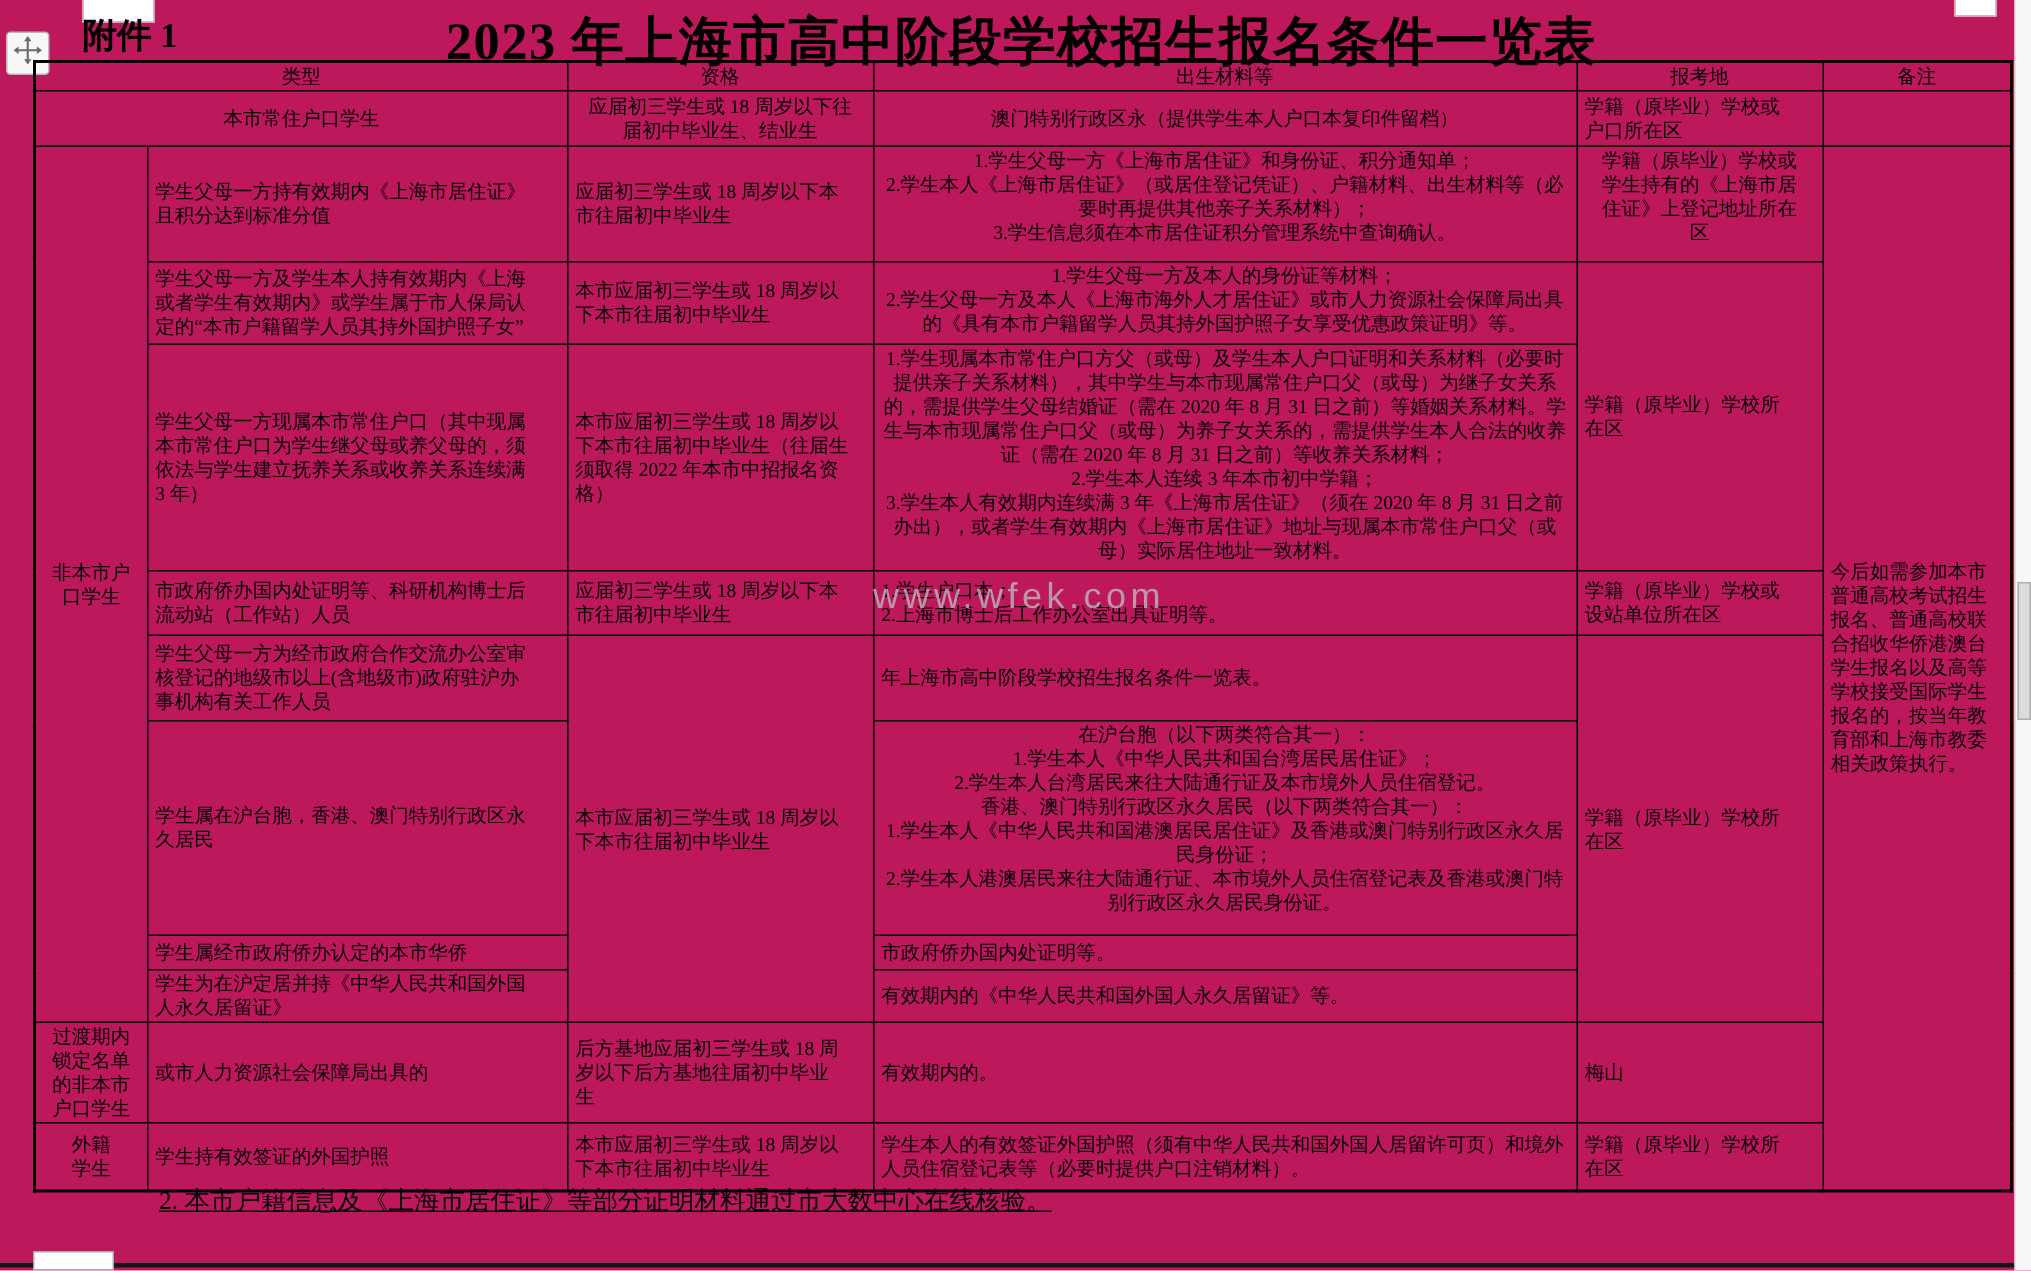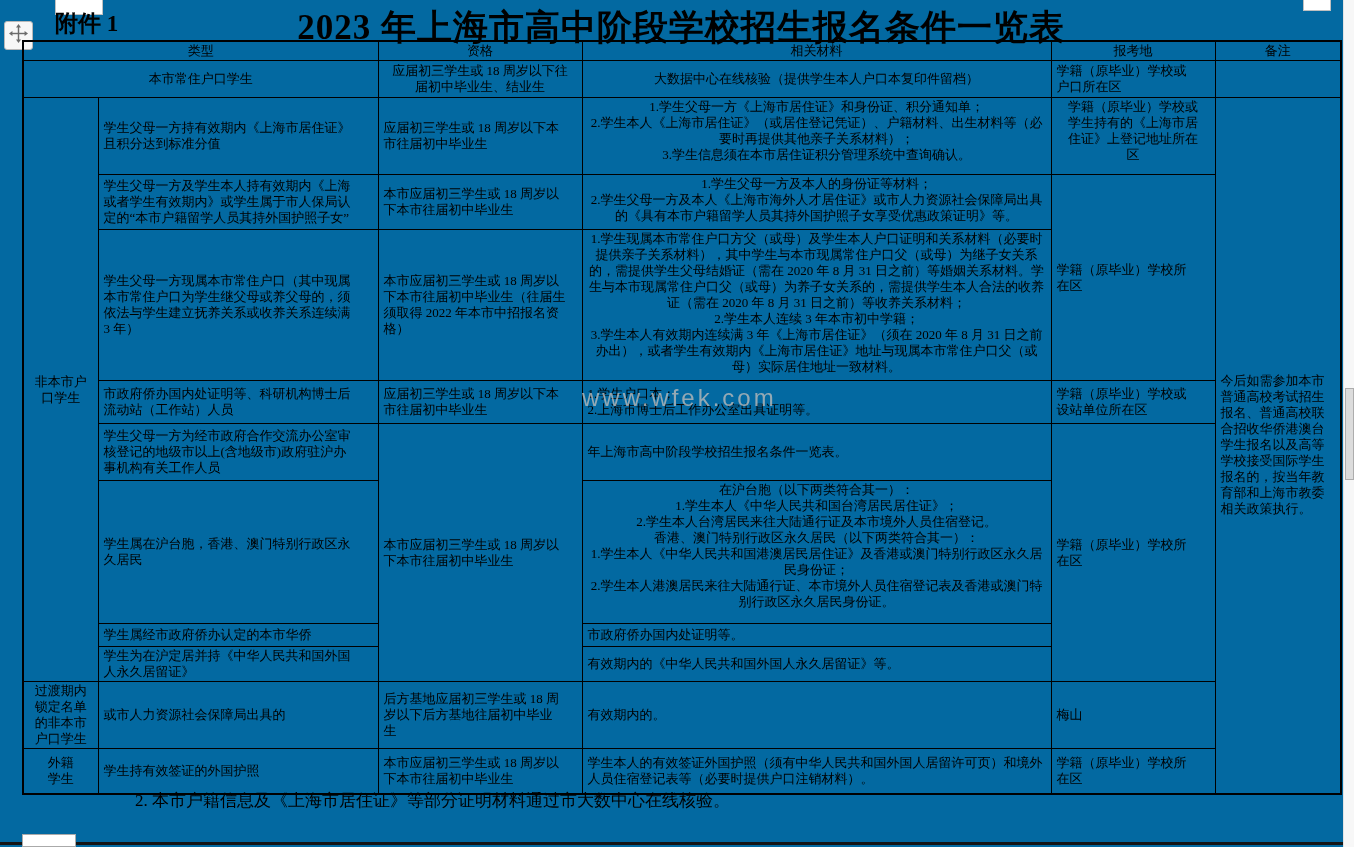--- a/index.html
+++ b/index.html
@@ -1,19 +1,19 @@
 <!DOCTYPE html>
 <html><head>
 <meta charset="utf-8">
 <style>
   * { margin:0; padding:0; box-sizing:border-box; }
   html,body { width:1354px; height:847px; background:#fff; overflow:hidden; }
   body { font-family:"Liberation Serif","DejaVu Serif",serif; color:#000; position:relative; }
 
-  .screen { position:absolute; inset:0; background:#0369a1; }
+  .screen { position:absolute; inset:0; background:#be185d; }
 
   .attachment { position:absolute; left:55px; top:8px; font-size:23px; font-weight:bold; }
   .title { position:absolute; left:22px; top:4px; width:1318px; text-align:center;
            font-size:35px; font-weight:bold; letter-spacing:1px; }
 
   .move-handle { position:absolute; left:4px; top:21px; width:29px; height:29px;
                  border:1px solid #b8b8b8; border-radius:3px; background:#f7f7f7;
                  display:flex; align-items:center; justify-content:center; }
 
   .ruler-frag { position:absolute; background:#fff; border:1px solid #c0c0c0; border-top:none; }
@@ -28,21 +28,21 @@
   .tbl td { padding:1px 5px; vertical-align:middle; white-space:pre-line;
             overflow:hidden; word-break:break-all; }
   .tbl td.c  { text-align:center; }
   .tbl td.vt { vertical-align:top;text-align:center; }
 
   .watermark { position:absolute; left:582px; top:384px; font-size:24px; letter-spacing:3px;
                color:rgba(185,185,185,0.8); font-family:Liberation Sans, sans-serif;
                z-index:6; pointer-events:none; }
 
   .notes { position:absolute; left:55px; top:789px; width:1240px; font-size:17px; line-height:23px; }
-  .notes .line2 { margin-left:80px; }
+  .notes .line2 { margin-left:51px;text-decoration:underline; }
   .plus-btn { display:inline-block; width:26px; height:17px; margin:0 -3px 0 3px;
               border:1px solid #8a8a8a; background:#f1f1f1; color:#333;
               font:12px/15px "Liberation Sans","DejaVu Sans",sans-serif;
               text-align:center; vertical-align:2px; position:relative; z-index:4; }
 
   .v-scrollbar { position:absolute; right:0; top:0; width:11px; height:847px;
                  background:#f7f7f7; border-left:1px solid #e3e3e3; z-index:7; }
   .scroll-thumb { position:absolute; left:1px; top:388px; width:9px; height:92px;
                   background:#dcdcdc; border:1px solid #adadad; }
 
@@ -82,30 +82,30 @@
         <col style="width:280px">
         <col style="width:204px">
       <col style="width:469px">
         <col style="width:164px">
         <col style="width:126px">
     </colgroup>
     <tbody>
       <tr style="height:18px">
         <td colspan="2" class="c">类型</td>
         <td class="c">资格</td>
-        <td class="c">相关材料</td>
+        <td class="c">出生材料等</td>
         <td class="c">报考地</td>
         <td class="c">备注</td>
       </tr>
 
       <tr style="height:37px">
         <td colspan="2" class="c">本市常住户口学生</td>
         <td class="c">应届初三学生或 18 周岁以下往
 届初中毕业生、结业生</td>
-        <td class="c">大数据中心在线核验（提供学生本人户口本复印件留档）</td>
+        <td class="c">澳门特别行政区永（提供学生本人户口本复印件留档）</td>
         <td>学籍（原毕业）学校或
 户口所在区</td>
         <td></td>
       </tr>
 
       <tr style="height:77px">
         <td rowspan="8" class="c">非本市户
 口学生</td>
         <td>学生父母一方持有效期内《上海市居住证》
 且积分达到标准分值</td>

